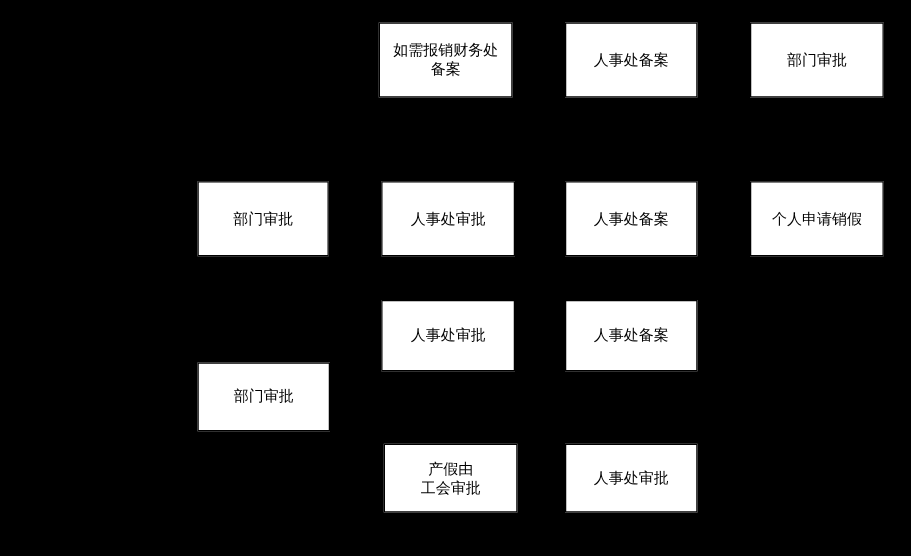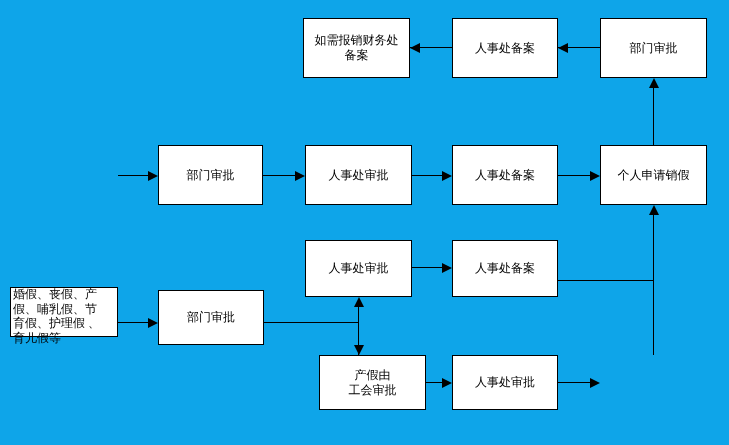--- a/index.html
+++ b/index.html
@@ -7,21 +7,21 @@
     padding: 0;
     background: #ffffff;
   }
   body {
     font-family: "DejaVu Sans", "Liberation Sans", sans-serif;
   }
   #canvas {
     position: relative;
     width: 729px;
     height: 445px;
-    background: #0ea5e9;
+    background: #000000;
     overflow: hidden;
     font-family: Liberation Serif, serif;
   }
   .node {
     position: absolute;
     border: 1px solid #000000;
     background: #ffffff;
     box-sizing: border-box;
     display: flex;
     align-items: center;
@@ -145,40 +145,34 @@
 
   <div class="node" style="left:452px; top:240px; width:106px; height:57px;">
     <span class="label">人事处备案</span>
   </div>
 
   <div class="edge h" style="left:412px; top:267px; width:30px;"></div>
   <div class="arrow right" style="left:442px; top:263px;"></div>
 
   <div class="edge h" style="left:558px; top:280px; width:96px;"></div>
 
-  <div class="node overflow" style="left:10px; top:287px; width:108px; height:50px;">
-    <span class="label">婚假、丧假、产
-假、哺乳假、节
-育假、护理假 、
-育儿假等</span>
-  </div>
 
   <div class="node" style="left:158px; top:290px; width:106px; height:55px;">
     <span class="label">部门审批</span>
   </div>
 
   <div class="edge h" style="left:118px; top:322px; width:30px;"></div>
   <div class="arrow right" style="left:148px; top:318px;"></div>
 
   <div class="edge h" style="left:264px; top:322px; width:95px;"></div>
   <div class="edge v" style="left:358px; top:306px; height:49px;"></div>
   <div class="arrow up" style="left:354px; top:297px;"></div>
   <div class="arrow down" style="left:354px; top:345px;"></div>
 
-  <div class="node" style="left:319px; top:355px; width:107px; height:55px;">
+  <div class="node" style="left:307px; top:355px; width:107px; height:55px;">
     <span class="label">产假由
 工会审批</span>
   </div>
 
   <div class="node" style="left:452px; top:355px; width:106px; height:55px;">
     <span class="label">人事处审批</span>
   </div>
 
 
   <div class="edge h" style="left:412px; top:382px; width:30px;"></div>

